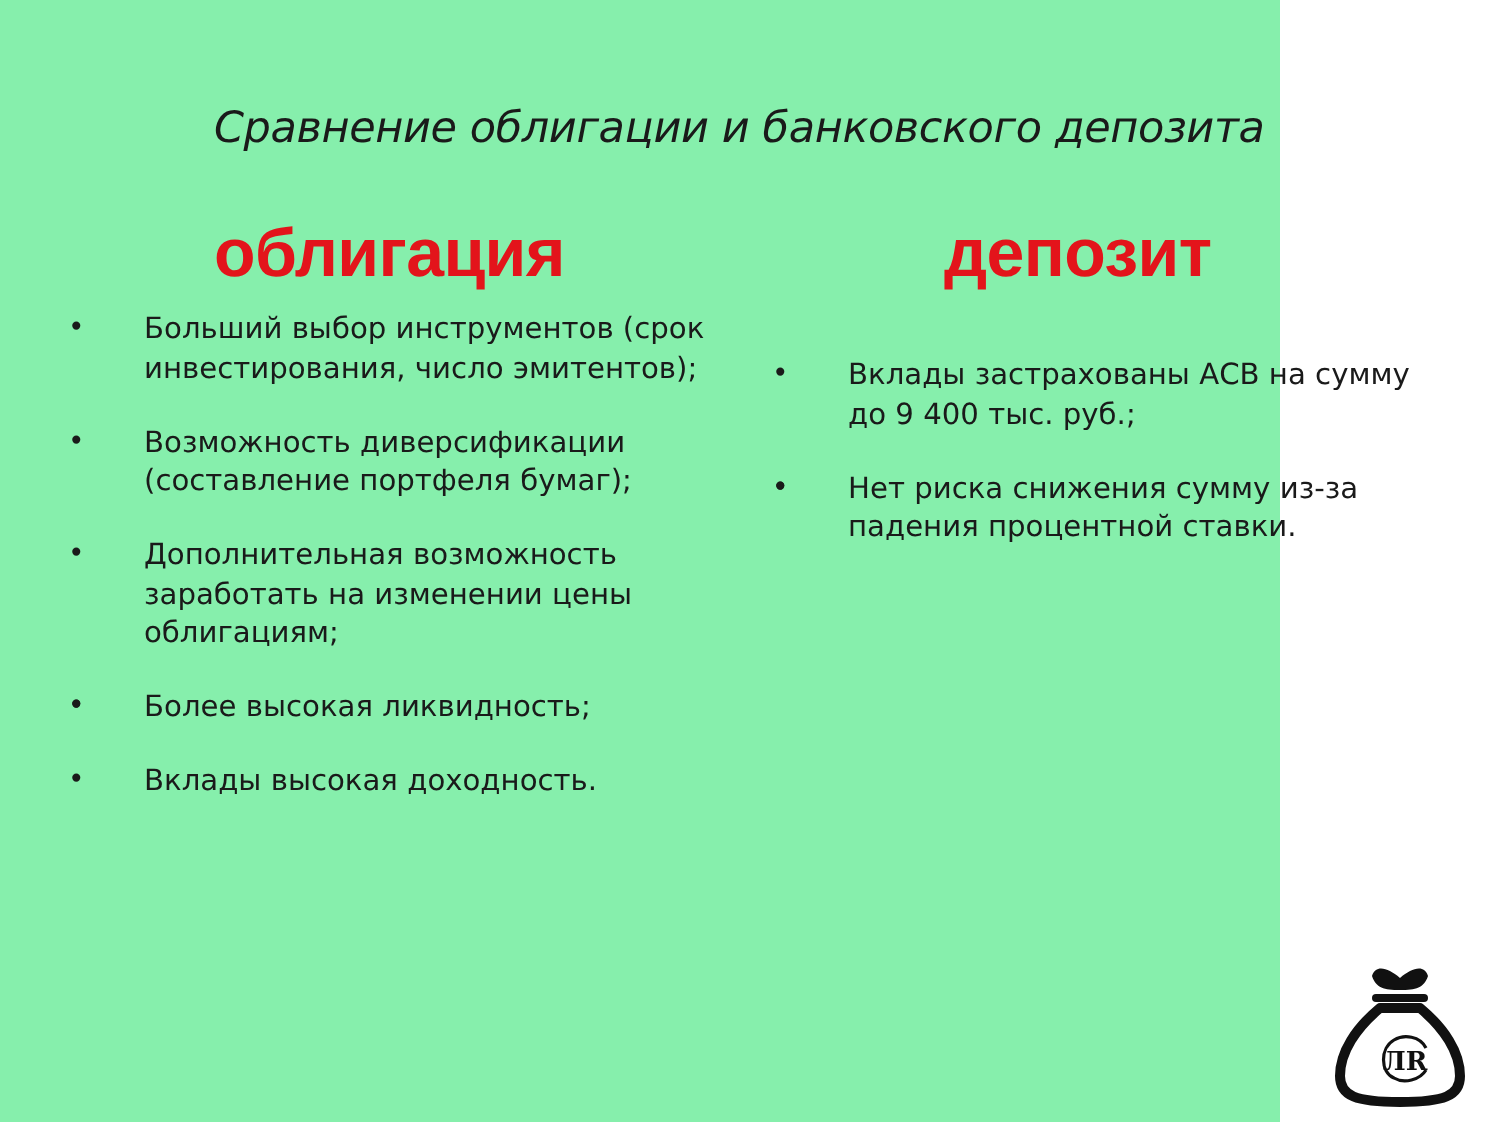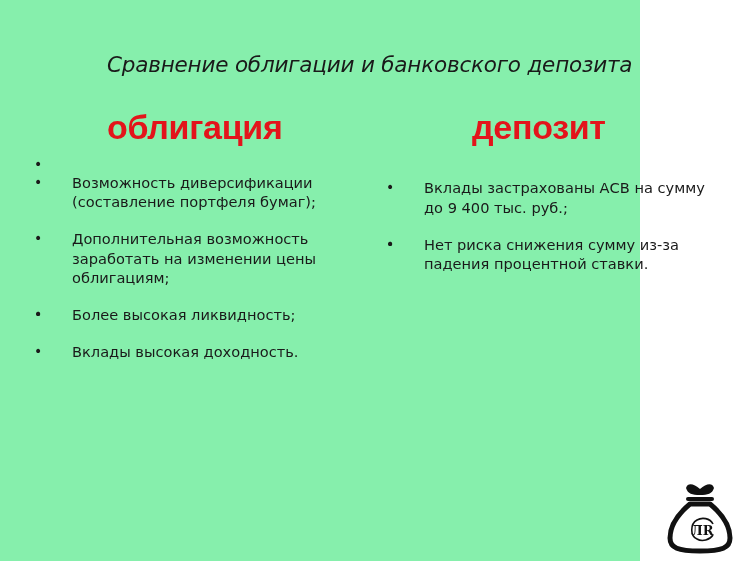--- a/index.html
+++ b/index.html
@@ -40,21 +40,21 @@
 </head>
 <body>
 
 <div class="slide">
   <div class="title">Сравнение облигации и банковского депозита</div>
 
   <div class="heading left">облигация</div>
   <div class="heading right">депозит</div>
 
   <ul class="col left">
-    <li><span class="bullet">•</span></li>
+    <li><span class="bullet">•</span><span>Больший выбор инструментов (срок инвестирования, число эмитентов);</span></li>
     <li><span class="bullet">•</span><span>Возможность диверсификации (составление портфеля бумаг);</span></li>
     <li><span class="bullet">•</span><span>Дополнительная возможность заработать на изменении цены облигациям;</span></li>
     <li><span class="bullet">•</span></li>
     <li><span class="bullet">•</span><span>Более высокая ликвидность;</span></li>
     <li><span class="bullet">•</span><span>Вклады высокая доходность.</span></li>
   </ul>
 
   <ul class="col right">
     <li><span class="bullet">•</span><span>Вклады застрахованы АСВ на сумму до 9 400 тыс. руб.;</span></li>
     <li><span class="bullet">•</span></li>

